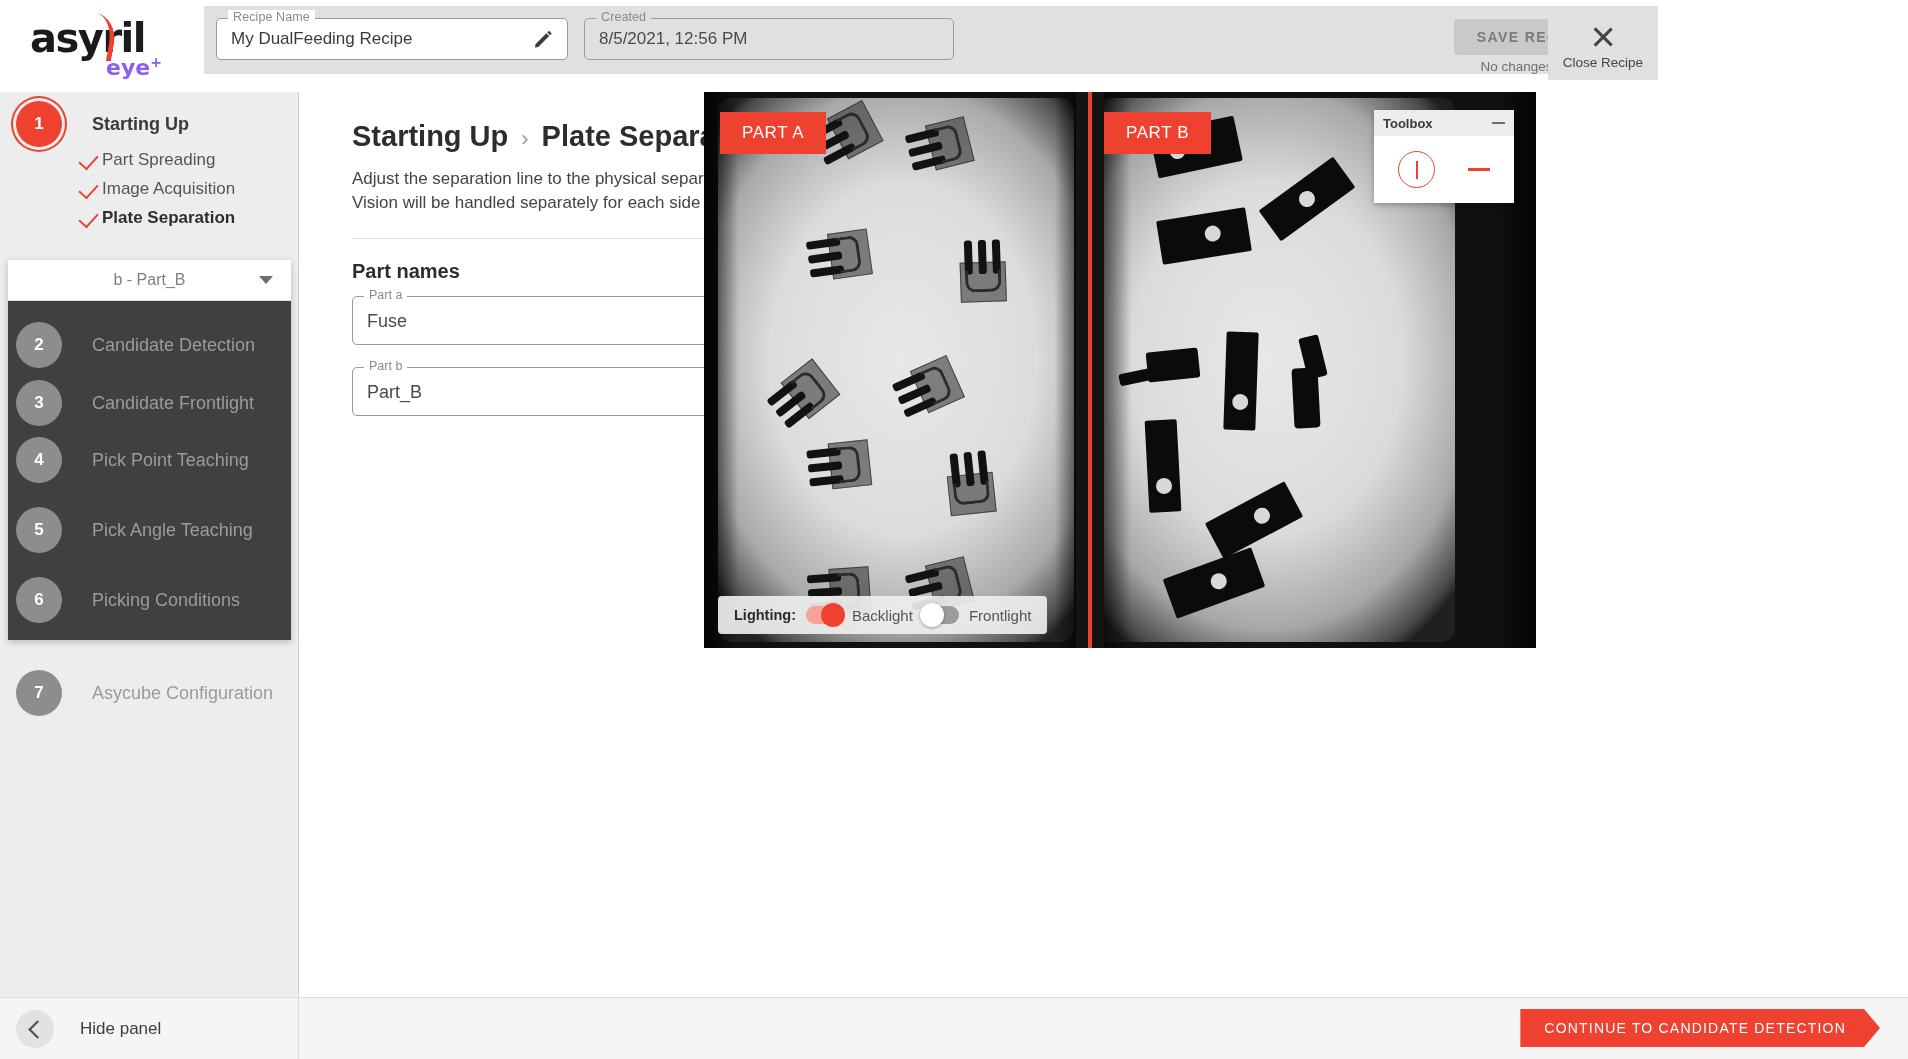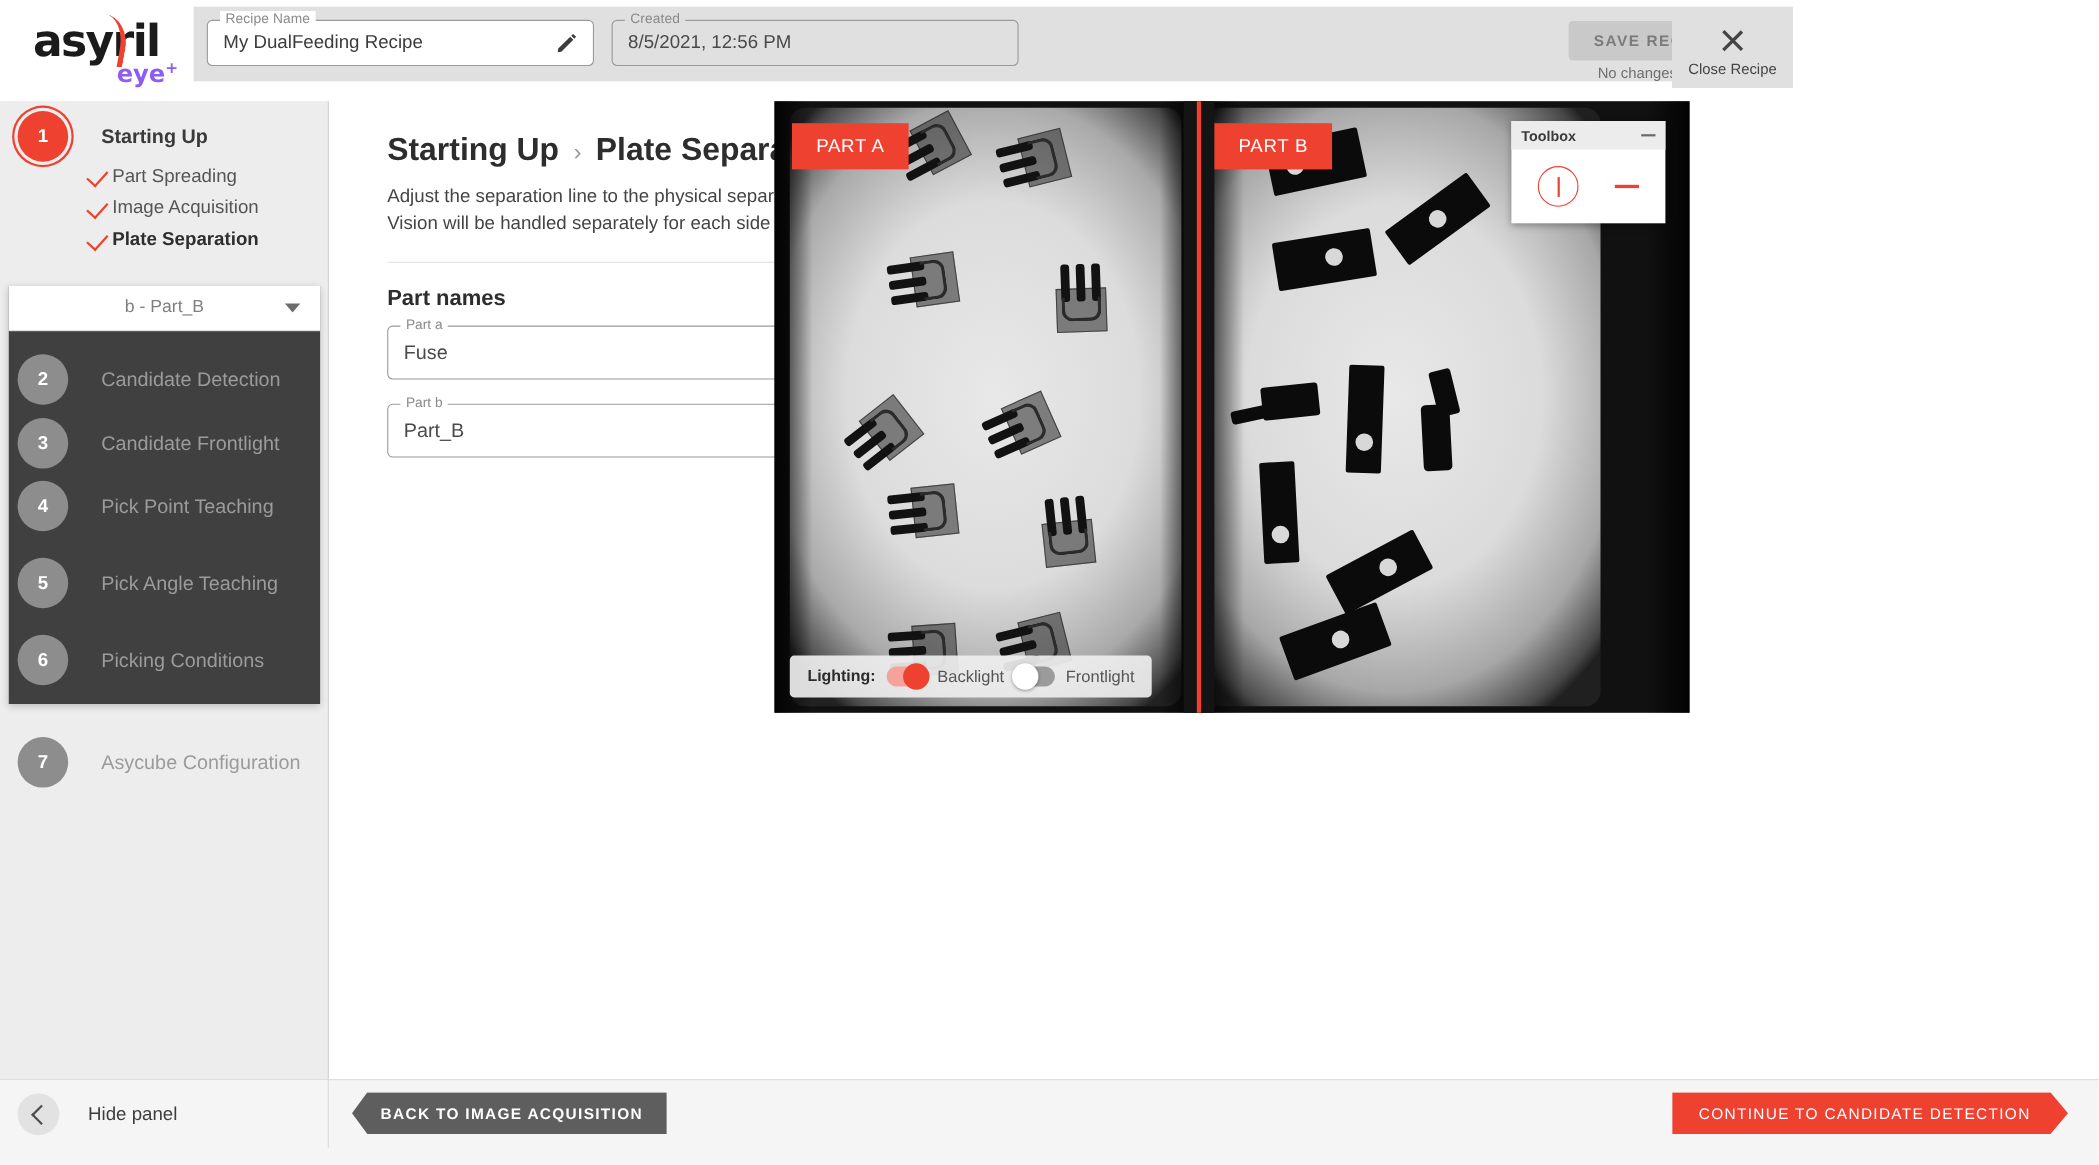--- a/index.html
+++ b/index.html
@@ -16,21 +16,21 @@
   .logo-zone { position:absolute; left:0; top:0; width:188px; height:92px; display:flex; align-items:center; justify-content:center; }
   .logo { position:relative; width:128px; height:56px; }
   .logo-asyril { font-size:40px; font-weight:700; letter-spacing:-1.5px; color:#1b1b1b; line-height:40px;
                  font-family:"DejaVu Sans", sans-serif; }
   .logo-swoosh { position:absolute; left:62px; top:-5px; width:26px; height:48px; overflow:hidden; }
   .logo-swoosh::after { content:""; position:absolute; left:-16px; top:0; width:34px; height:48px;
                         border-right:5px solid #ee4130; border-radius:0 60% 0 0; transform:rotate(10deg); }
   .logo-eye { position:absolute; right:-4px; bottom:-6px; font-size:22px; font-weight:700; color:#8b5cf6; font-family:"DejaVu Sans", sans-serif;}
   .logo-eye sup { font-size:14px; }
 
-  .topfields { position:absolute; left:176px; top:6px; width:1454px; height:68px; background:#e0e0e0; }
+  .topfields { position:absolute; left:204px; top:6px; width:1454px; height:68px; background:#e0e0e0; }
   .fieldbox { position:absolute; border:1px solid #9a9a9a; border-radius:5px; background:transparent; }
   .fieldbox .legend { position:absolute; top:-9px; left:11px; background:#e0e0e0; padding:0 5px;
                       font-size:12.5px; color:#8a8a8a; letter-spacing:.1px; }
   .fieldbox .value { position:absolute; left:14px; top:50%; transform:translateY(-50%); font-size:17px; color:#4a4a4a; }
   #recipe-name-field { left:12px; top:12px; width:352px; height:42px; background:#fff; }
   #recipe-name-field .legend { background:#fff; }
   #recipe-name-field .value { color:#3b3b3b; }
   #created-field { left:380px; top:12px; width:370px; height:42px; }
   .pencil { position:absolute; right:14px; top:50%; transform:translateY(-50%); width:20px; height:20px; }
   .pencil svg { display:block; }
@@ -143,21 +143,21 @@
       box-shadow:0 2px 6px rgba(0,0,0,.3); }
   #toolbox .tb-head { height:26px; background:#ececec; display:flex; align-items:center; padding:0 9px; }
   #toolbox .tb-title { font-size:13px; font-weight:700; color:#3a3a3a; }
   #toolbox .tb-min { margin-left:auto; width:13px; height:2.5px; background:#6a6a6a; cursor:pointer; }
   #toolbox .tb-body { height:67px; display:flex; align-items:center; justify-content:space-around; padding:0 8px; }
   .tool-vline { width:37px; height:37px; border-radius:50%; border:1.4px solid #ee4130; display:flex; align-items:center; justify-content:center; cursor:pointer; }
   .tool-vline i { display:block; width:2.2px; height:18px; background:#ee4130; }
   .tool-hline { width:22px; height:3.4px; background:#ee4130; cursor:pointer; }
 
   
-  .bottombar { position:absolute; left:0; bottom:0; width:1908px; height:78px; background:#f5f5f5; border-top:1px solid #dcdcdc; }
+  .bottombar { position:absolute; left:0; bottom:0; width:1908px; height:62px; background:#f5f5f5; border-top:1px solid #dcdcdc; }
   .hide-panel { position:absolute; left:0; top:0; width:299px; height:62px; background:#f5f5f5; border-right:1px solid #dcdcdc;
       display:flex; align-items:center; cursor:pointer; }
   #hide-panel-chevron { margin-left:16px; width:38px; height:38px; border-radius:50%; background:#e2e2e2;
       display:flex; align-items:center; justify-content:center; flex:none; }
   #hide-panel-chevron::after { content:""; width:11px; height:11px; border:solid #4d4d4d; border-width:0 0 2.6px 2.6px; transform:rotate(45deg); margin-left:4px; }
   #hide-panel-label { margin-left:26px; font-size:17px; color:#3d3d3d; }
 
   #back-button { position:absolute; left:320px; top:11px; height:38px; background:#5e5e5e; color:#fff;
       font-size:14px; font-weight:700; letter-spacing:1.2px; display:flex; align-items:center; padding:0 22px 0 26px;
       cursor:pointer; clip-path: polygon(14px 0, 100% 0, 100% 100%, 14px 100%, 0 50%); }
@@ -444,17 +444,16 @@
       </div>
 
     </div>
   </div>
 
   <div class="bottombar">
     <div class="hide-panel">
       <span id="hide-panel-chevron"></span>
       <span id="hide-panel-label">Hide panel</span>
     </div>
-    <div id="back-button">BACK TO IMAGE ACQUISITION</div>
     <div id="continue-button">CONTINUE TO CANDIDATE DETECTION</div>
   </div>
 
 </div>
 
 </body></html>

